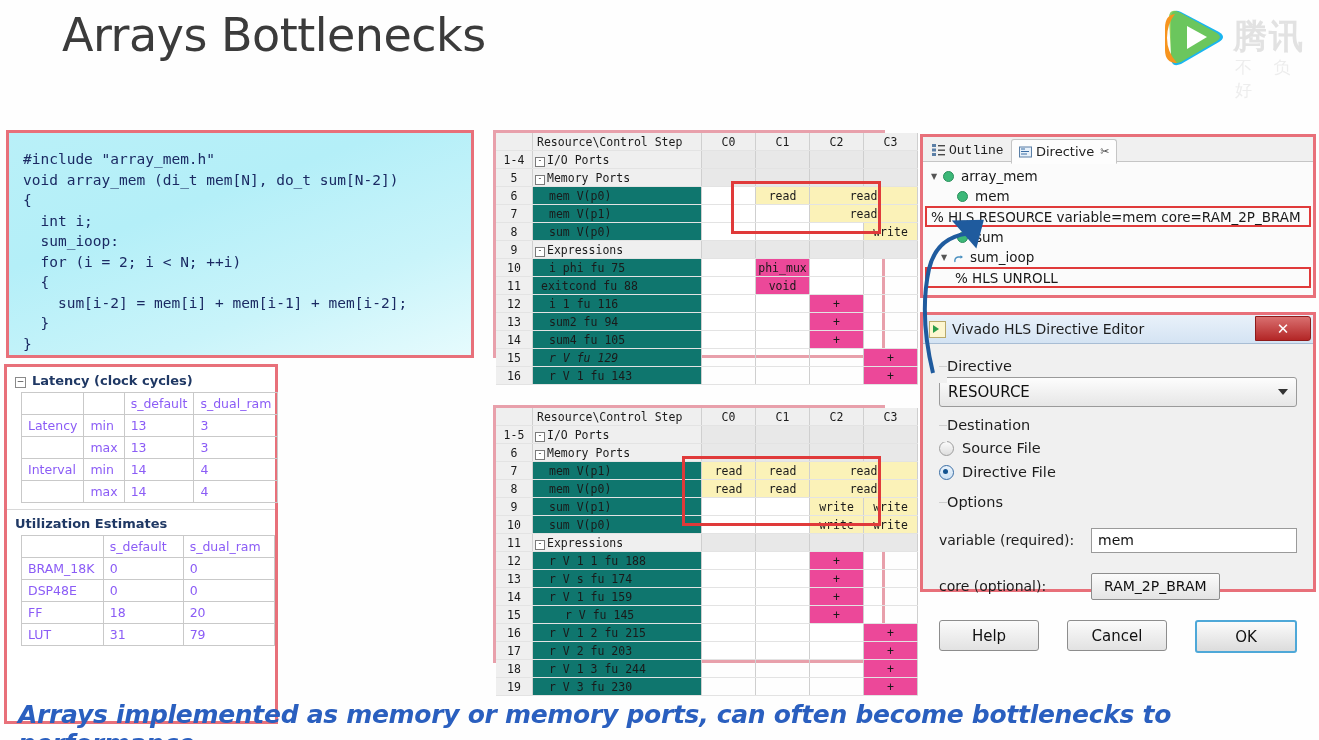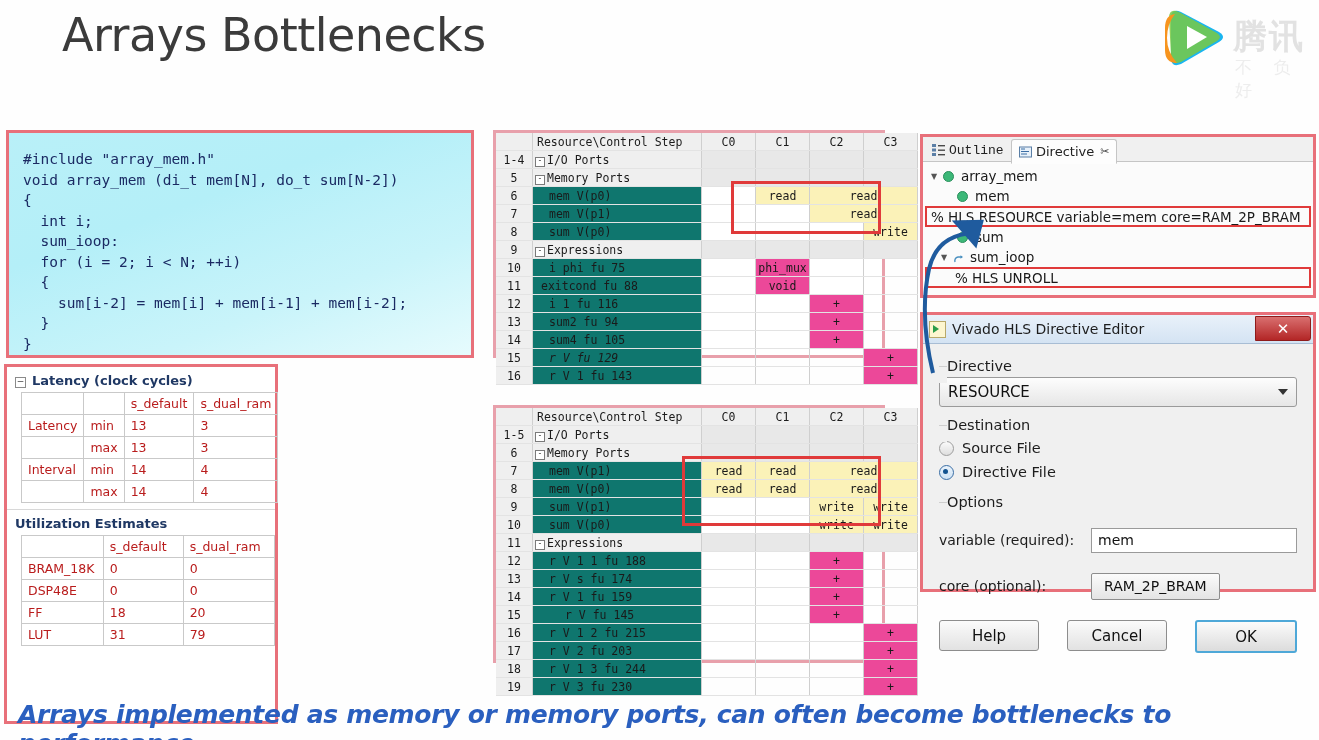--- a/index.html
+++ b/index.html
@@ -56,21 +56,21 @@
   .stat-hdr .exp{
     display:inline-block;width:9px;height:9px;border:1px solid #8a8a8a;
     line-height:7px;text-align:center;font-size:9px;font-weight:400;
     color:#444;margin-right:6px;vertical-align:1px;background:#fff;
   }
   table.stat{
     border-collapse:collapse;margin:0 0 0 14px;
   }
   table.stat td,table.stat th{
     border:1px solid #c9c9c9;
-    font-size:12.5px;font-weight:400;color:#b91c1c;
+    font-size:12.5px;font-weight:400;color:#8b5cf6;
     padding:2px 6px;text-align:left;height:17px;
     font-family:"DejaVu Sans", sans-serif;
   }
   table.stat th{font-weight:400;}
   .lat-c0{width:60px;}
   .lat-c1{width:32px;}
   .lat-c2{width:66px;}
   .lat-c3{width:78px;}
   .ut-c0{width:70px;}
   .ut-c1{width:72px;}

